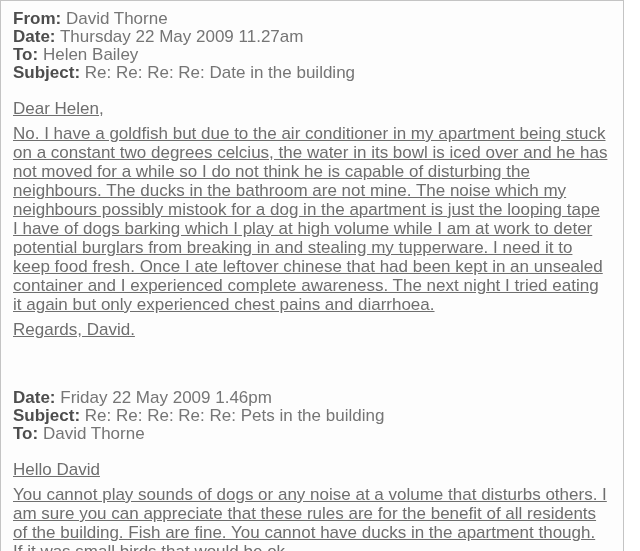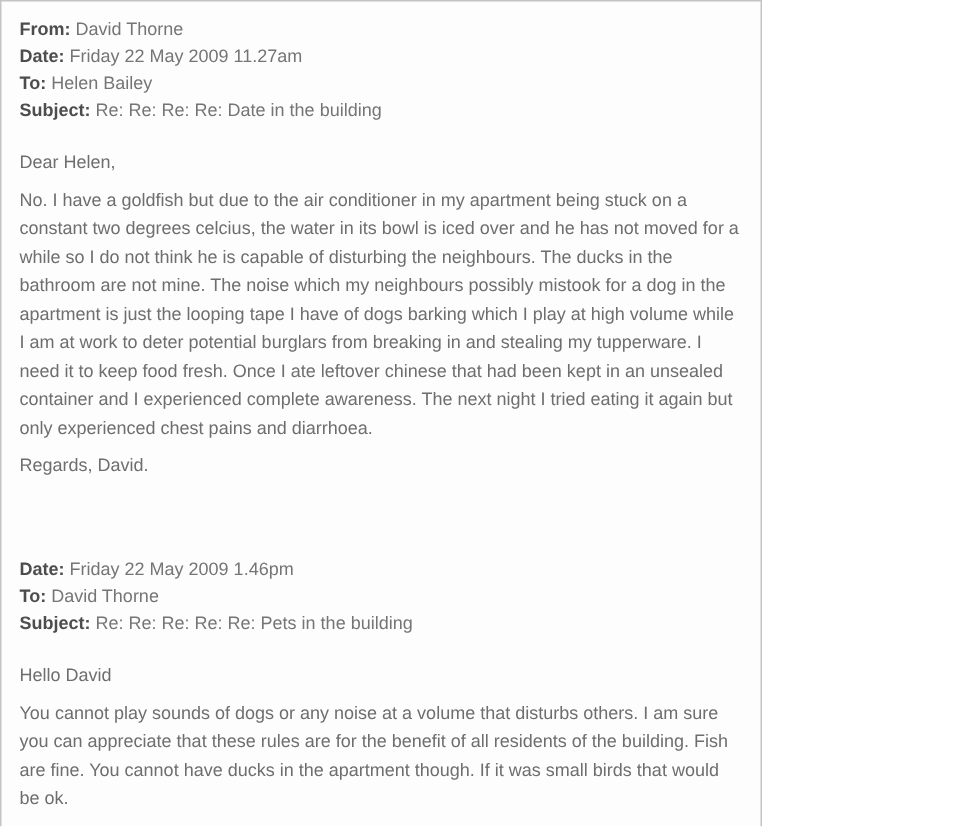--- a/index.html
+++ b/index.html
@@ -2,56 +2,57 @@
 <html><head>
 <meta charset="utf-8">
 <style>
   * { box-sizing: border-box; }
   html, body {
     margin: 0;
     padding: 0;
     background: #ffffff;
   }
   .page {
-    width: 508px;
+    width: 624px;
     height: 551px;
     background: #fdfdfd;
     border: 1px solid #c4c4c4;
     border-bottom: none;
     padding: 9px 14px 0 12px;
     font-family: "Liberation Sans", sans-serif;
-    font-size: 12px;
+    font-size: 17px;
     color: #6e6e6e;
     overflow: hidden;
   }
   .email-headers { margin: 0; }
   .header-line { line-height: 18px; white-space: nowrap; }
   .header-label { font-weight: bold; color: #4d4d4d; }
   .header-value { color: #757575; }
   .email-body p {
     margin: 6px 0 0 0;
     line-height: 19px;
+    text-decoration: underline;
   }
   .email-body p.greeting { margin-top: 17px; }
   .email-gap { height: 50px; }
 </style>
 </head>
 <body>
 
 <div class="page">
 
   <section class="email">
     <div class="email-headers">
       <div class="header-line">
         <span class="header-label">From:</span>
         <span class="header-value">David Thorne</span>
       </div>
       <div class="header-line">
         <span class="header-label">Date:</span>
-        <span class="header-value">Friday 22 May 2009 11.27am</span>
+        <span class="header-value">Thursday 22 May 2009 11.27am</span>
       </div>
       <div class="header-line">
         <span class="header-label">To:</span>
         <span class="header-value">Helen Bailey</span>
       </div>
       <div class="header-line">
         <span class="header-label">Subject:</span>
         <span class="header-value">Re: Re: Re: Re: Date in the building</span>
       </div>
     </div>
@@ -64,26 +65,26 @@
 
   <div class="email-gap"></div>
 
   <section class="email">
     <div class="email-headers">
       <div class="header-line">
         <span class="header-label">Date:</span>
         <span class="header-value">Friday 22 May 2009 1.46pm</span>
       </div>
       <div class="header-line">
+        <span class="header-label">Subject:</span>
+        <span class="header-value">Re: Re: Re: Re: Re: Pets in the building</span>
+      </div>
+      <div class="header-line">
         <span class="header-label">To:</span>
         <span class="header-value">David Thorne</span>
-      </div>
-      <div class="header-line">
-        <span class="header-label">Subject:</span>
-        <span class="header-value">Re: Re: Re: Re: Re: Pets in the building</span>
       </div>
     </div>
     <div class="email-body">
       <p class="greeting">Hello David</p>
       <p>You cannot play sounds of dogs or any noise at a volume that disturbs others. I am sure you can appreciate that these rules are for the benefit of all residents of the building. Fish are fine. You cannot have ducks in the apartment though. If it was small birds that would be ok.</p>
       <p>Fish</p>
     </div>
   </section>
 
 </div>

